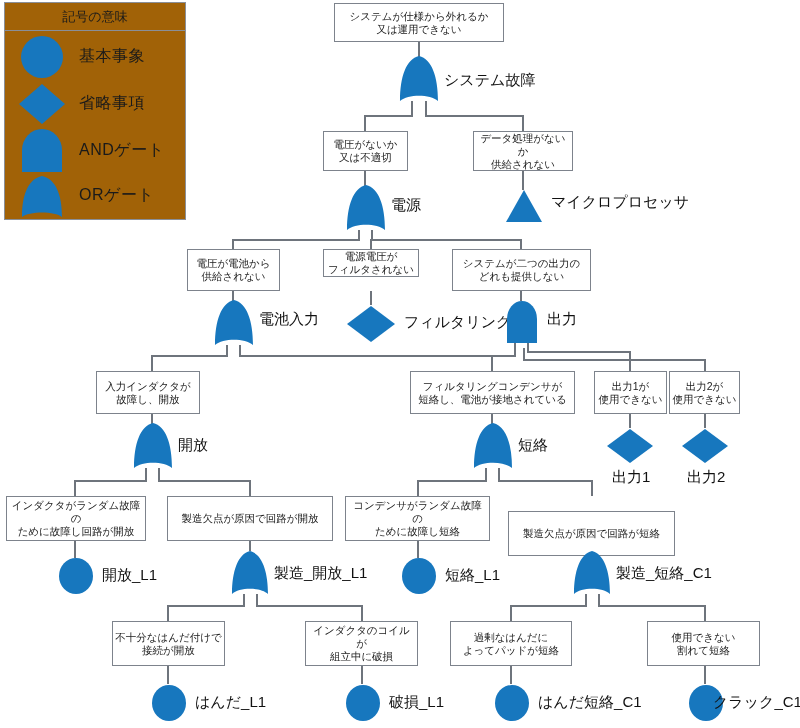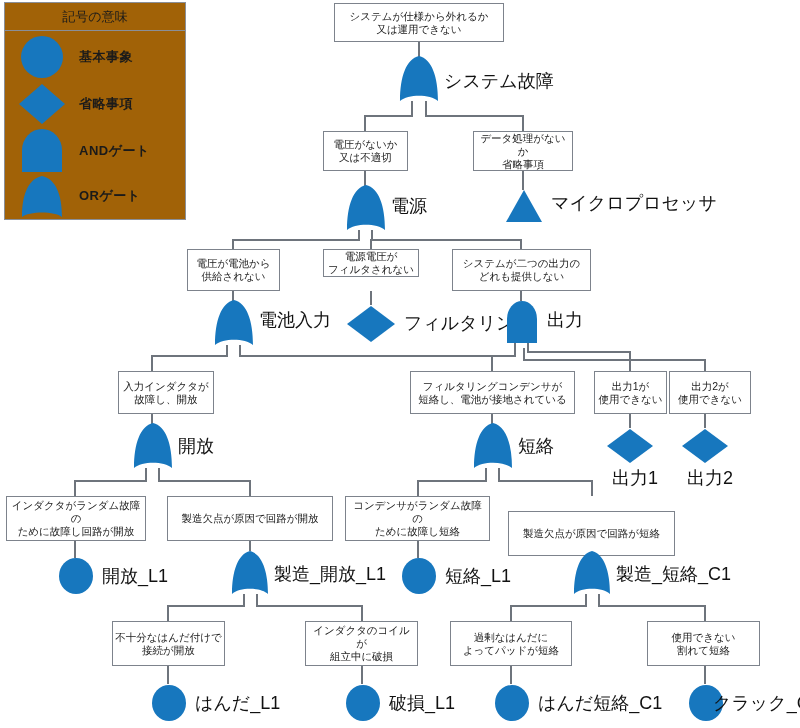--- a/index.html
+++ b/index.html
@@ -66,22 +66,22 @@
     display: flex;
     align-items: center;
   }
   .legend-sym {
     width: 74px;
     height: 46px;
     position: relative;
     flex: 0 0 74px;
   }
   .legend-lbl {
-    font-size: 13px;
-    font-weight: bold;
+    font-size: 16px;
+    font-weight: normal;
     letter-spacing: 0.5px;
   }
 
   
   .box {
     position: absolute;
     border: 1px solid #7d838c;
     background: #ffffff;
     box-sizing: border-box;
     display: flex;
@@ -96,21 +96,21 @@
   }
 
   
   .sym {
     position: absolute;
   }
   .sym svg { display: block; }
 
   .gate-label {
     position: absolute;
-    font-size: 18px;
+    font-size: 15px;
     color: #111111;
     white-space: nowrap;
     line-height: 1;
   }
 </style>
 </head>
 <body>
 
 <div id="canvas">
 
@@ -226,21 +226,21 @@
     <div class="sym" style="left:397px; top:55px;">
       <svg width="44" height="48" viewBox="0 0 44 48" xmlns="http://www.w3.org/2000/svg">
         <path d="M3,46 C3,22 9,4 22,1 C35,4 41,22 41,46 C33,39 11,39 3,46 Z" fill="#1777BE"></path>
       </svg>
     </div>
     <div class="gate-label" style="left:444px; top:72px;">システム故障</div>
 
     <div class="box" style="left:323px; top:131px; width:85px; height:40px;">電圧がないか
 又は不適切</div>
     <div class="box" style="left:473px; top:131px; width:100px; height:40px;">データ処理がないか
-省略事項</div>
+供給されない</div>
 
     <div class="sym" style="left:344px; top:184px;">
       <svg width="44" height="48" viewBox="0 0 44 48" xmlns="http://www.w3.org/2000/svg">
         <path d="M3,46 C3,22 9,4 22,1 C35,4 41,22 41,46 C33,39 11,39 3,46 Z" fill="#1777BE"></path>
       </svg>
     </div>
     <div class="gate-label" style="left:391px; top:197px;">電源</div>
 
     <div class="sym" style="left:504px; top:189px;">
       <svg width="40" height="35" viewBox="0 0 40 35" xmlns="http://www.w3.org/2000/svg">
@@ -270,27 +270,27 @@
     </div>
     <div class="gate-label" style="left:404px; top:314px;">フィルタリング</div>
 
     <div class="sym" style="left:503px; top:299px;">
       <svg width="38" height="46" viewBox="0 0 38 46" xmlns="http://www.w3.org/2000/svg">
         <path d="M4,44 L4,20 A15,18 0 0 1 34,20 L34,44 Z" fill="#1777BE"></path>
       </svg>
     </div>
     <div class="gate-label" style="left:547px; top:311px;">出力</div>
 
-    <div class="box" style="left:118px; top:371px; width:96px; height:43px;">入力インダクタが
+    <div class="box" style="left:96px; top:371px; width:104px; height:43px;">入力インダクタが
 故障し、開放</div>
     <div class="box" style="left:410px; top:371px; width:165px; height:43px;">フィルタリングコンデンサが
 短絡し、電池が接地されている</div>
     <div class="box" style="left:594px; top:371px; width:73px; height:43px;">出力1が
 使用できない</div>
-    <div class="box" style="left:669px; top:371px; width:82px; height:43px;">出力2が
+    <div class="box" style="left:669px; top:371px; width:71px; height:43px;">出力2が
 使用できない</div>
 
     <div class="sym" style="left:131px; top:422px;">
       <svg width="44" height="48" viewBox="0 0 44 48" xmlns="http://www.w3.org/2000/svg">
         <path d="M3,46 C3,22 9,4 22,1 C35,4 41,22 41,46 C33,39 11,39 3,46 Z" fill="#1777BE"></path>
       </svg>
     </div>
     <div class="gate-label" style="left:178px; top:437px;">開放</div>
 
     <div class="sym" style="left:471px; top:422px;">

